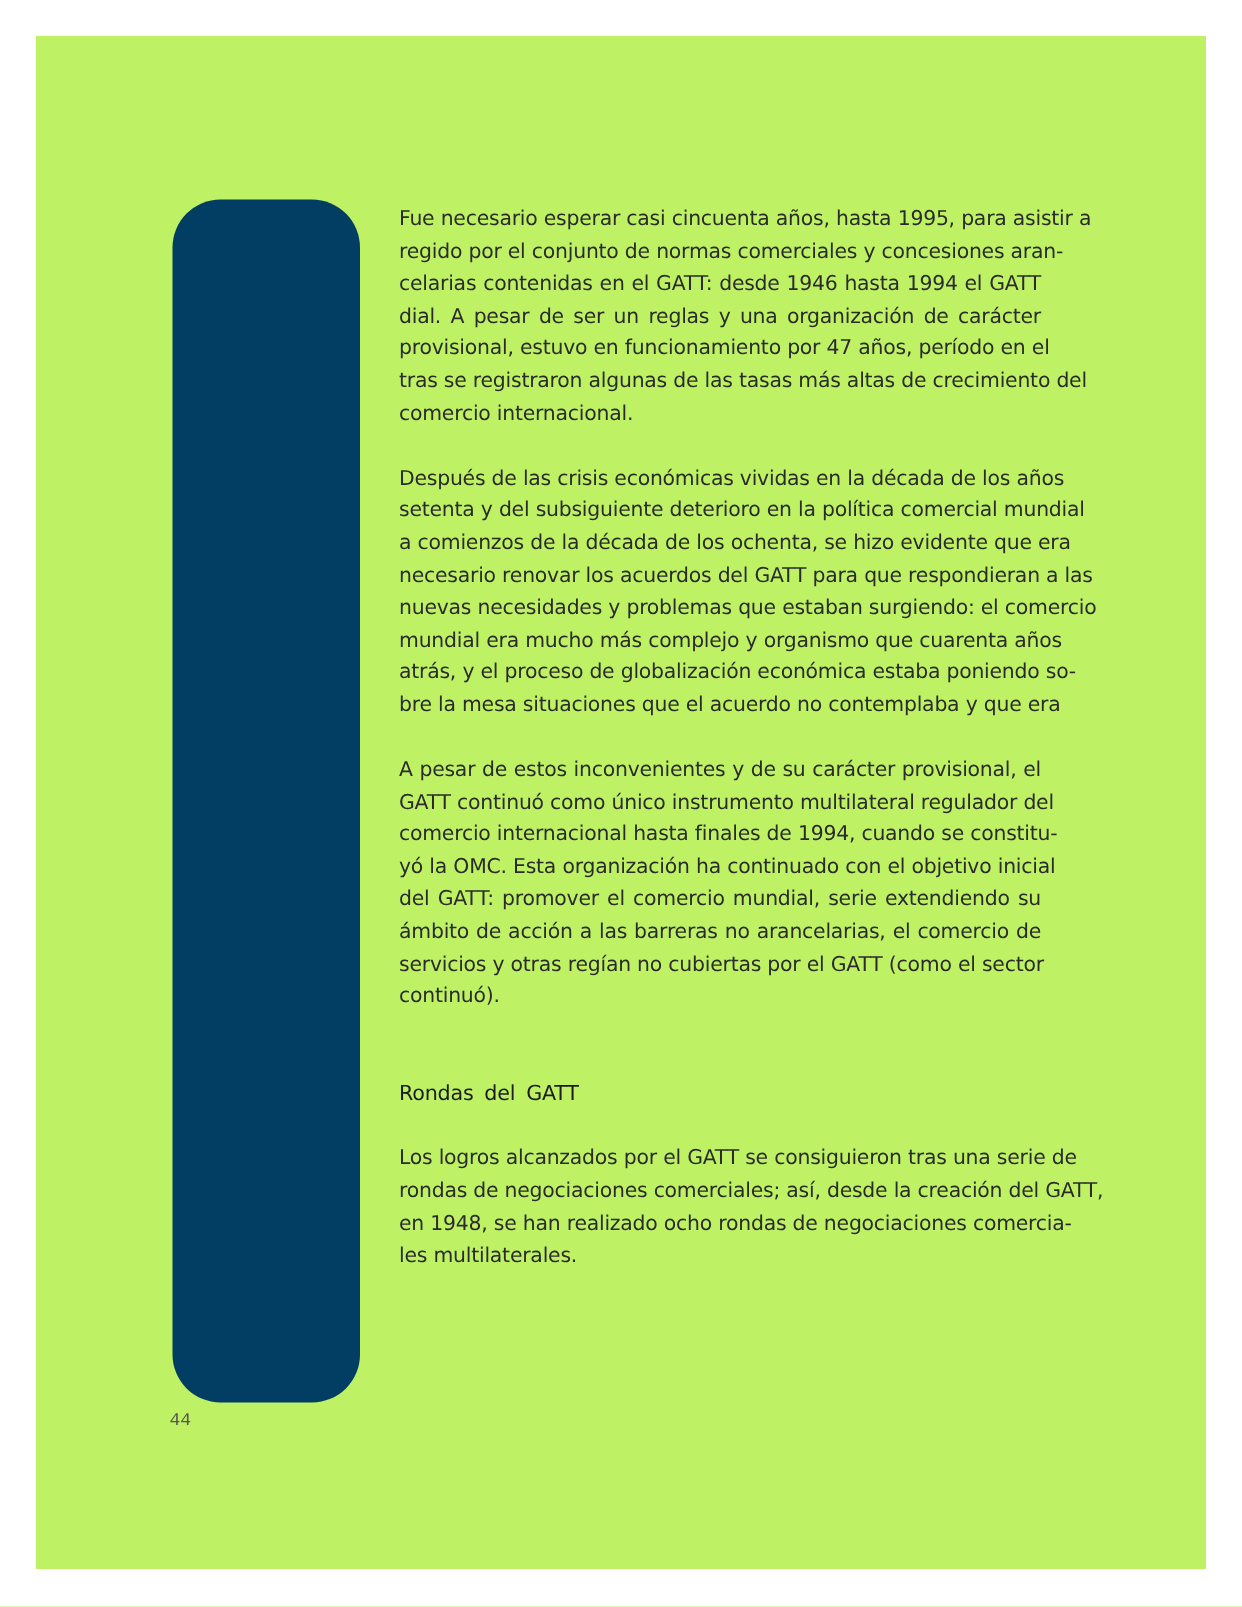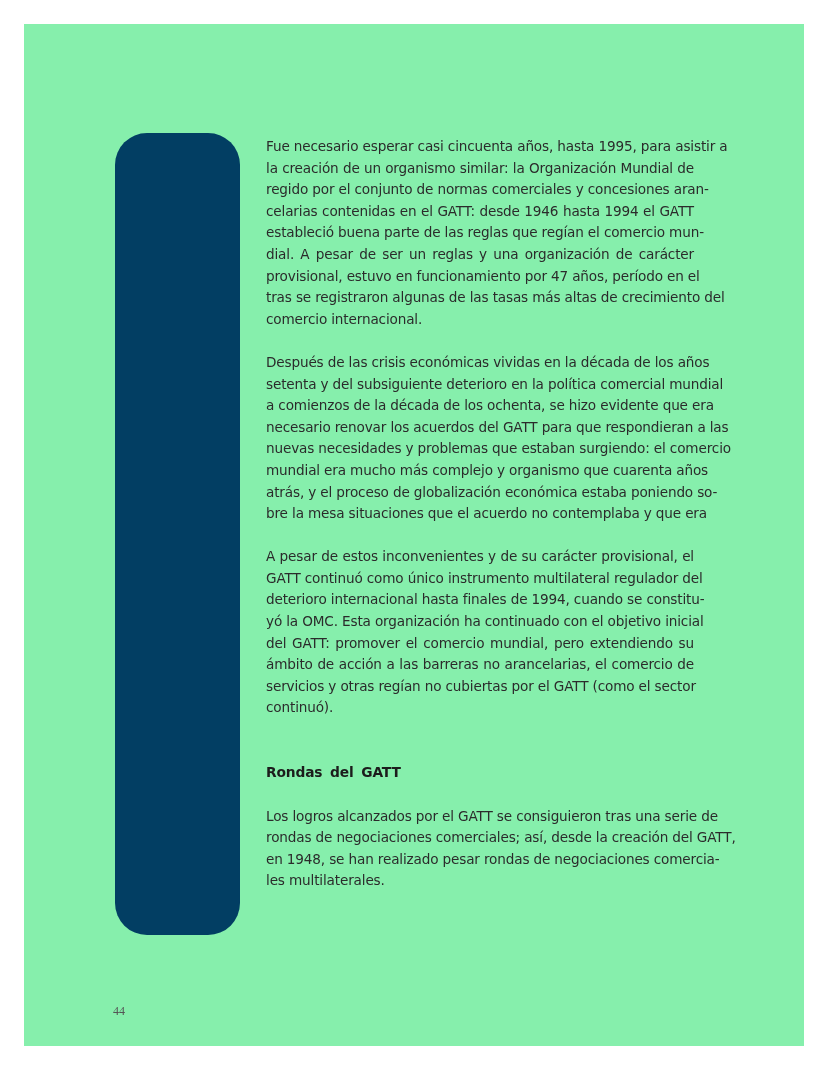--- a/index.html
+++ b/index.html
@@ -26,76 +26,74 @@
     letter-spacing: -0.15px;
   }
   .para { margin: 0 0 21.6px 0; }
   .line {
     display: block; height: 21.6px; line-height: 21.6px;
     text-align: justify; text-align-last: justify;
     white-space: nowrap; overflow: visible;
   }
   .line.last { text-align-last: left; }
   .heading {
-    font-weight: bold; font-size: 13.8px;
+    font-weight: normal; font-size: 13.8px;
     height: 21.6px; line-height: 21.6px;
     margin: 43px 0 22px 0; color: #1c1c1c;
     word-spacing: 3px;
   }
   .page-num {
-    position: absolute; left: 89px; top: 980px;
-    font-family: Liberation Serif, serif; font-size: 12px;
+    position: absolute; left: 89px; top: 916px;
+    font-family: Liberation Mono, monospace; font-size: 12px;
     color: #555555;
   }
 </style>
 </head>
 <body>
 
-<div class="page" style="background: #86efac;">
+<div class="page" style="background: #bef264;">
   <div class="side-bar" style="background: rgb(2, 62, 99);"></div>
 
   <div class="text-col">
     <div class="para">
       <span class="line">Fue necesario esperar casi cincuenta años, hasta 1995, para asistir a</span>
-      <span class="line">la creación de un organismo similar: la Organización Mundial de</span>
       <span class="line">regido por el conjunto de normas comerciales y concesiones aran-</span>
       <span class="line">celarias contenidas en el GATT: desde 1946 hasta 1994 el GATT</span>
-      <span class="line">estableció buena parte de las reglas que regían el comercio mun-</span>
       <span class="line">dial. A pesar de ser un reglas y una organización de carácter</span>
       <span class="line">provisional, estuvo en funcionamiento por 47 años, período en el</span>
       <span class="line">tras se registraron algunas de las tasas más altas de crecimiento del</span>
       <span class="line last">comercio internacional.</span>
     </div>
 
     <div class="para">
       <span class="line">Después de las crisis económicas vividas en la década de los años</span>
       <span class="line">setenta y del subsiguiente deterioro en la política comercial mundial</span>
       <span class="line">a comienzos de la década de los ochenta, se hizo evidente que era</span>
       <span class="line">necesario renovar los acuerdos del GATT para que respondieran a las</span>
       <span class="line">nuevas necesidades y problemas que estaban surgiendo: el comercio</span>
       <span class="line">mundial era mucho más complejo y organismo que cuarenta años</span>
       <span class="line">atrás, y el proceso de globalización económica estaba poniendo so-</span>
       <span class="line">bre la mesa situaciones que el acuerdo no contemplaba y que era</span>
     </div>
 
     <div class="para">
       <span class="line">A pesar de estos inconvenientes y de su carácter provisional, el</span>
       <span class="line">GATT continuó como único instrumento multilateral regulador del</span>
-      <span class="line">deterioro internacional hasta finales de 1994, cuando se constitu-</span>
+      <span class="line">comercio internacional hasta finales de 1994, cuando se constitu-</span>
       <span class="line">yó la OMC. Esta organización ha continuado con el objetivo inicial</span>
-      <span class="line">del GATT: promover el comercio mundial, pero extendiendo su</span>
+      <span class="line">del GATT: promover el comercio mundial, serie extendiendo su</span>
       <span class="line">ámbito de acción a las barreras no arancelarias, el comercio de</span>
       <span class="line">servicios y otras regían no cubiertas por el GATT (como el sector</span>
       <span class="line last">continuó).</span>
     </div>
 
     <div class="heading">Rondas del GATT</div>
 
     <div class="para">
       <span class="line">Los logros alcanzados por el GATT se consiguieron tras una serie de</span>
       <span class="line">rondas de negociaciones comerciales; así, desde la creación del GATT,</span>
-      <span class="line">en 1948, se han realizado pesar rondas de negociaciones comercia-</span>
+      <span class="line">en 1948, se han realizado ocho rondas de negociaciones comercia-</span>
       <span class="line last">les multilaterales.</span>
     </div>
   </div>
 
   <div class="page-num">44</div>
 </div>
 
 </body></html>

